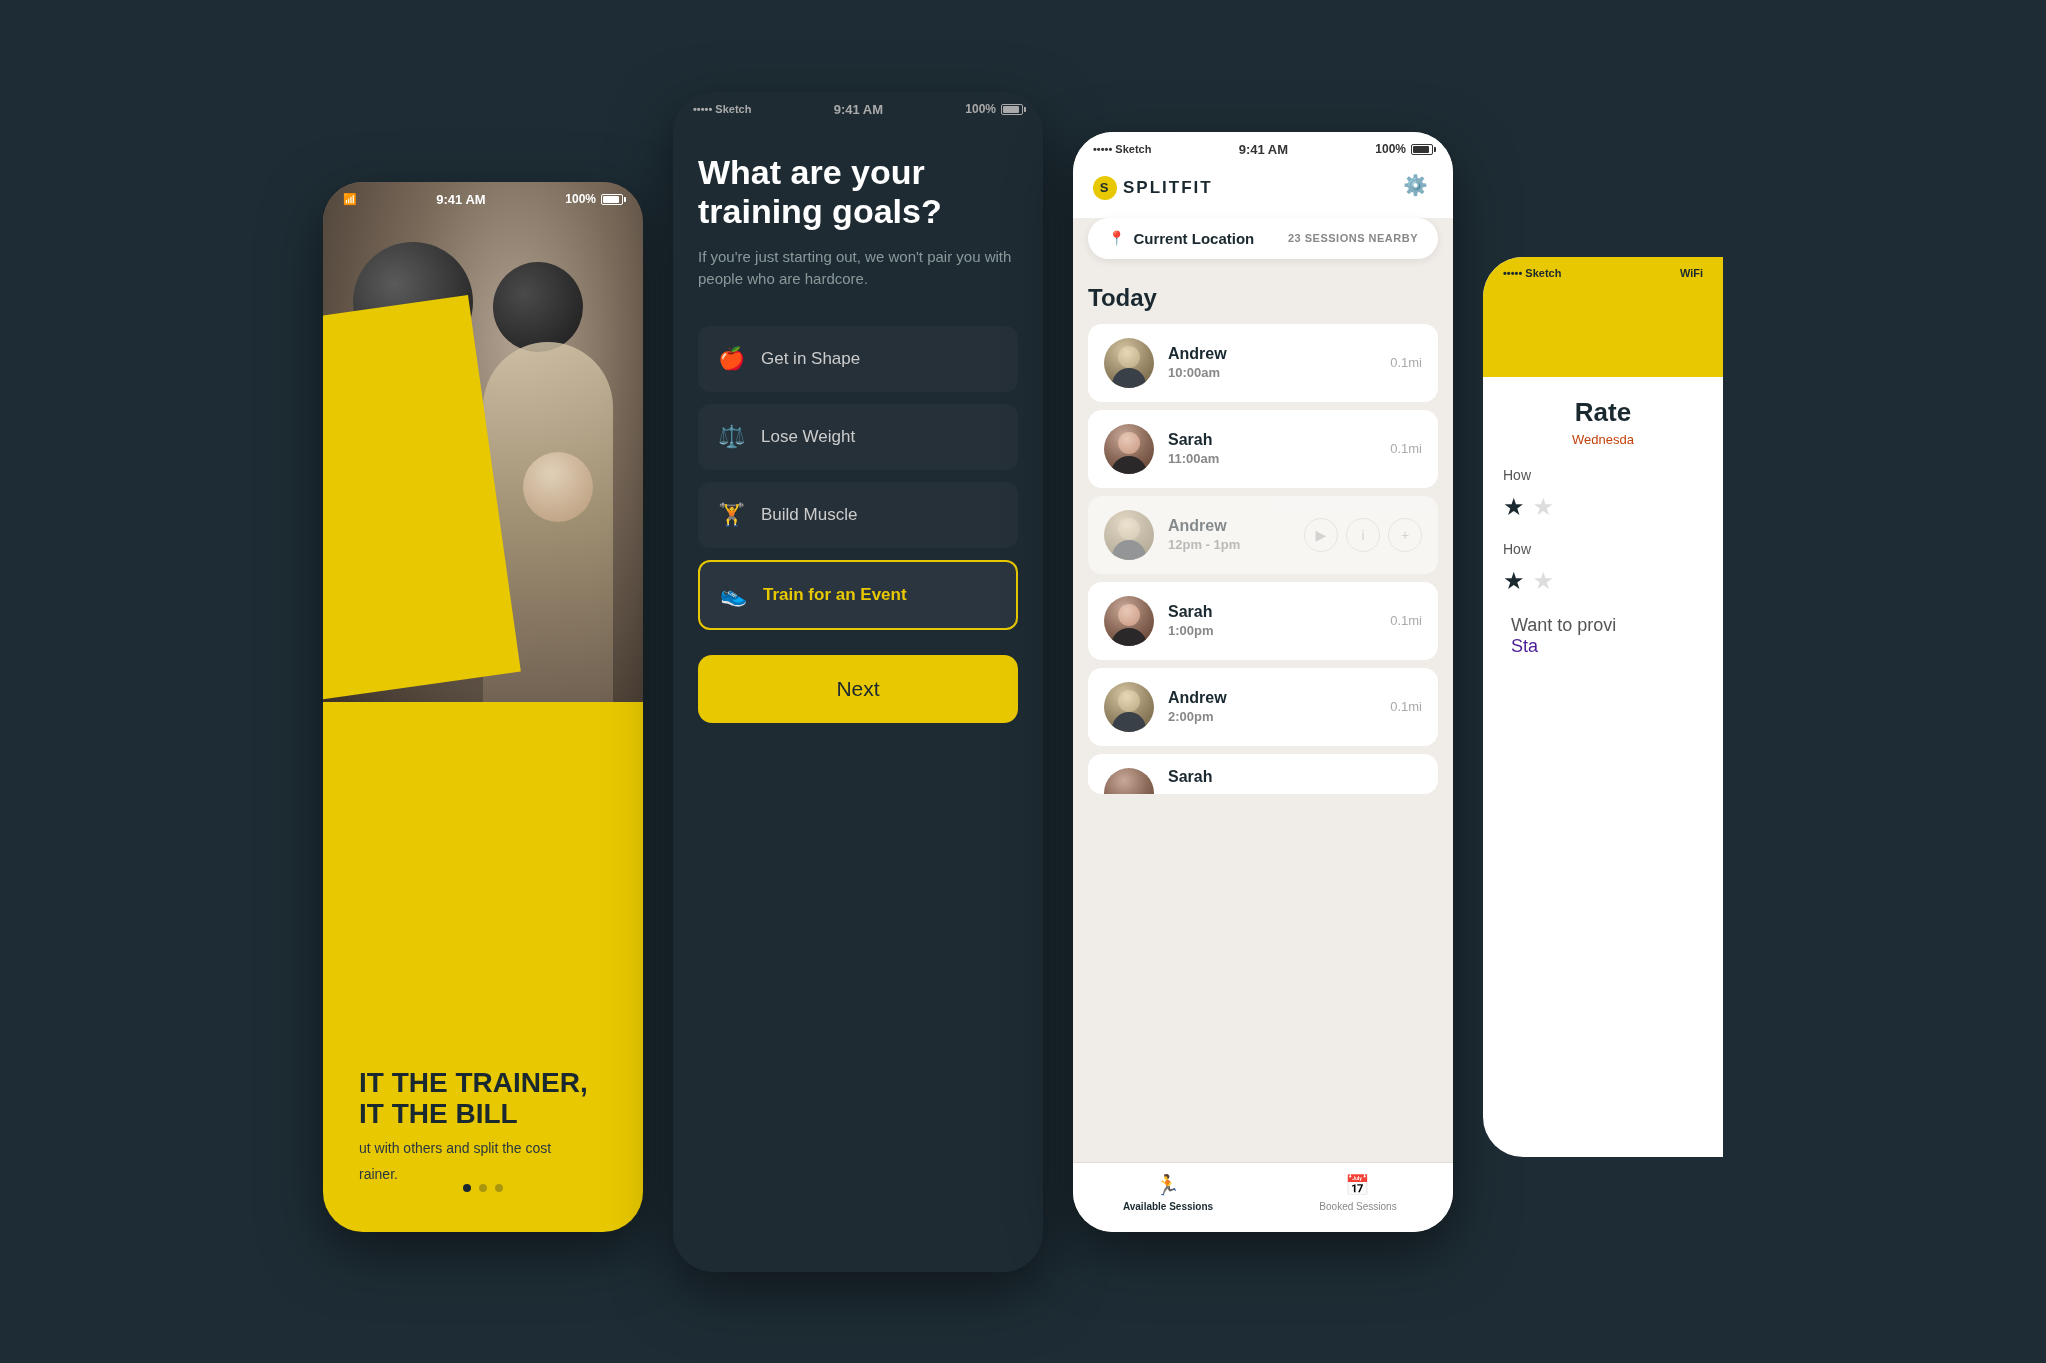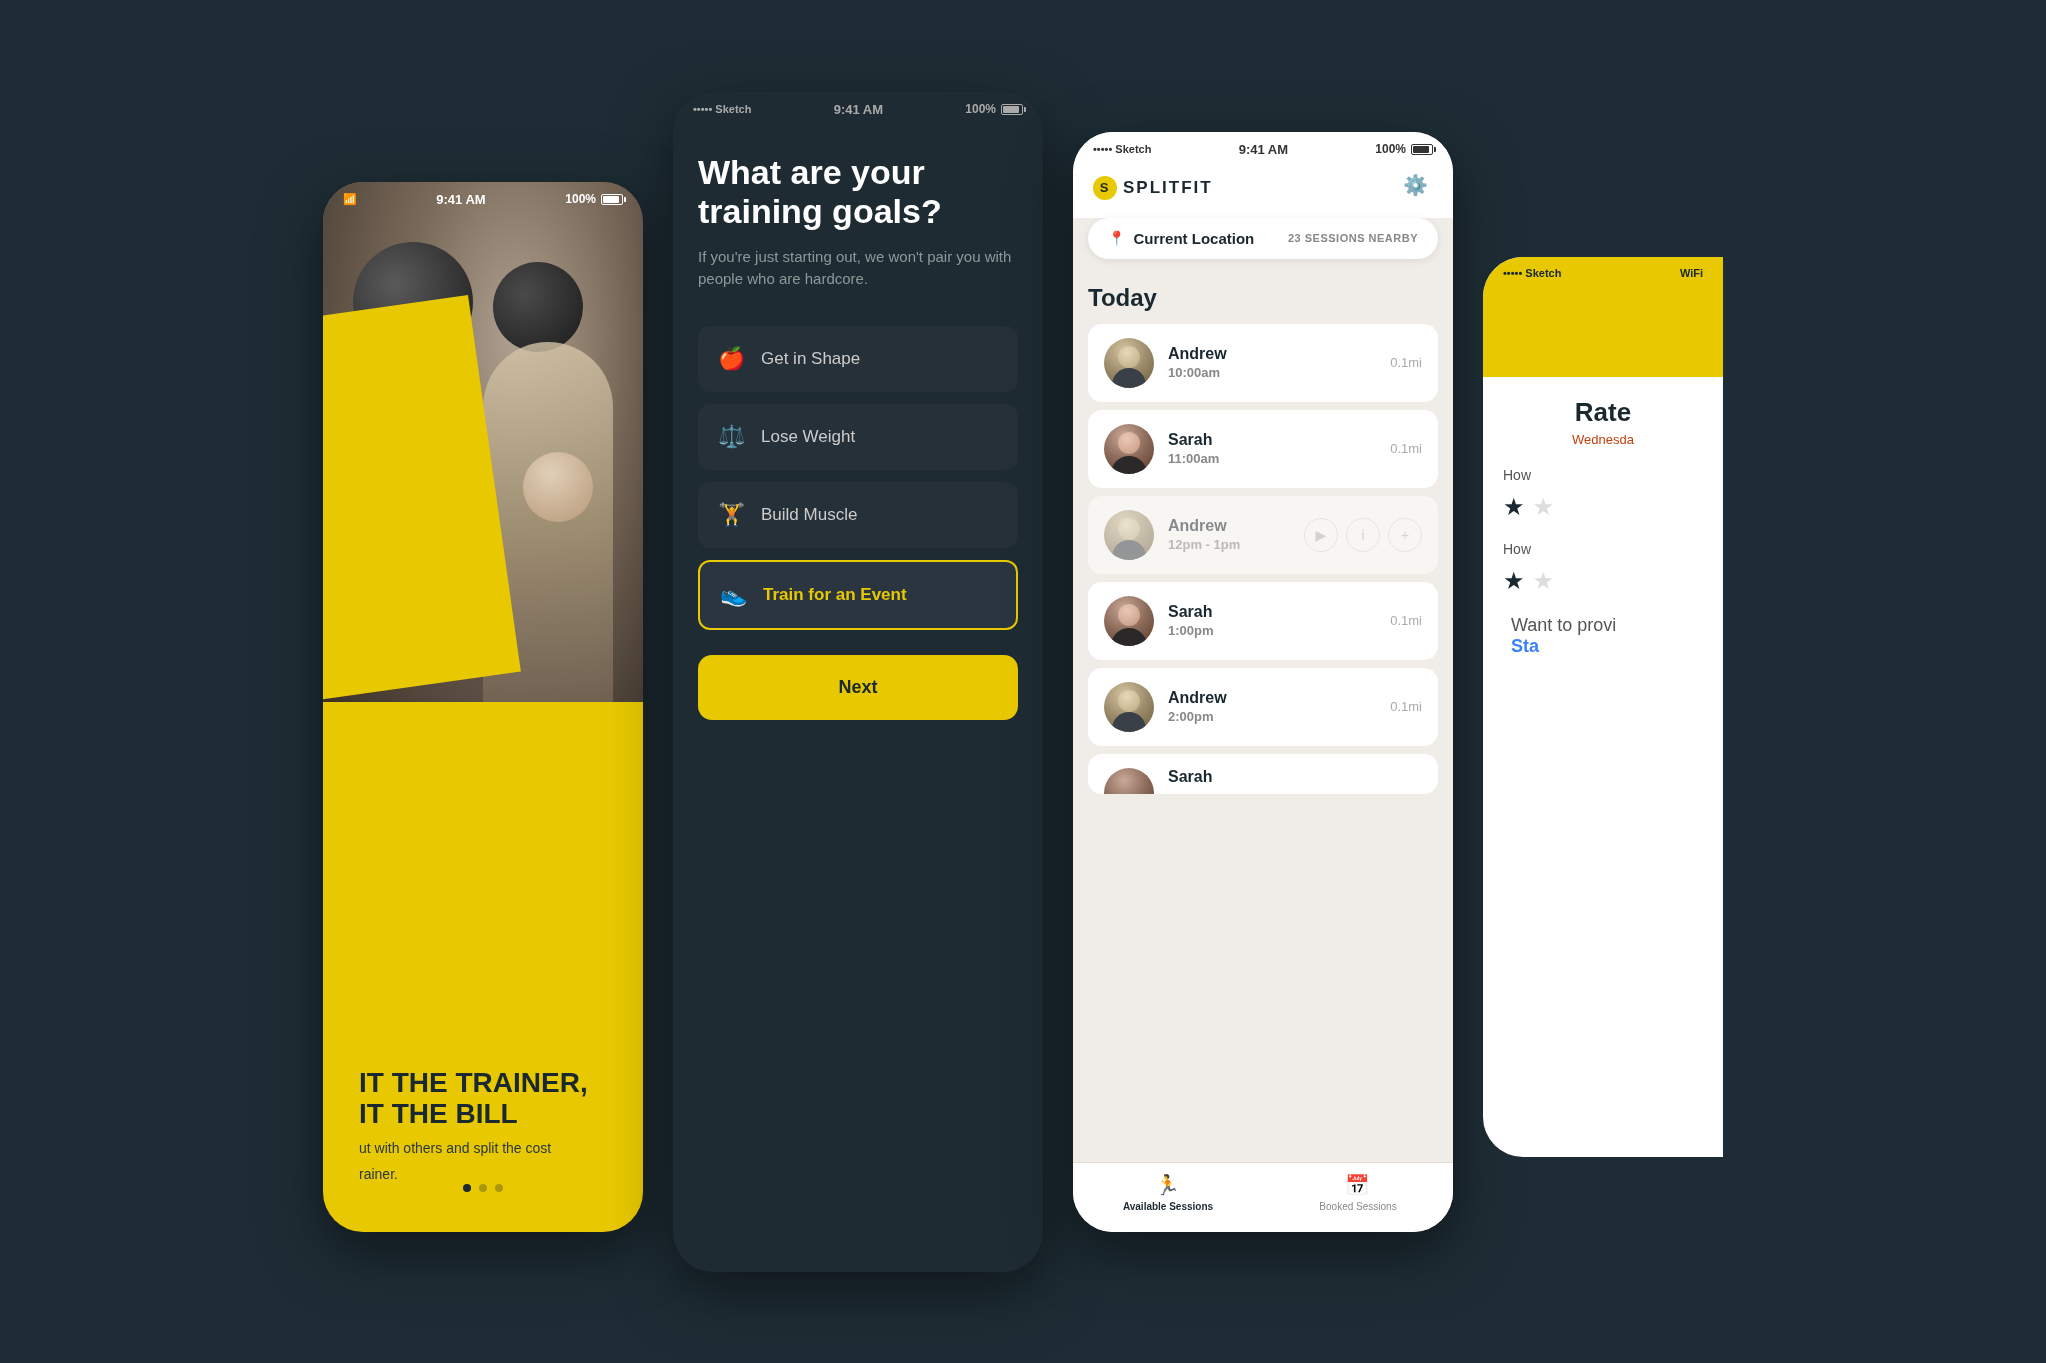--- a/index.html
+++ b/index.html
@@ -137,21 +137,21 @@
     .goal-option.selected .goal-label { color: #e8c800; font-weight: 600; }
     .next-btn {
       background: #e8c800;
       border-radius: 14px;
       padding: 22px;
       text-align: center;
       margin-top: 25px;
       cursor: pointer;
     }
     .next-btn span {
-      font-size: 18px; font-weight: 700; color: #1a2830;
+      font-size: 21px; font-weight: 400; color: #1a2830;
     }
 
     
     .phone3 {
       width: 380px;
       height: 1100px;
       background: #f0ede8;
     }
     .phone3 .status-bar { background: white; color: #333; }
     .phone3-header {
@@ -258,21 +258,21 @@
     }
     .phone4 .status-bar { background: transparent; color: #1a2830; position: absolute; top: 0; left: 0; right: 0; z-index: 10; }
     .phone4-content { padding: 20px; }
     .rate-title { font-size: 26px; font-weight: 800; color: #1a2830; text-align: center; }
     .rate-date { font-size: 13px; color: #c2410c; text-align: center; margin-top: 4px; }
     .rate-question { font-size: 14px; color: #555; margin: 20px 0 10px; }
     .stars-row { display: flex; gap: 8px; margin-bottom: 20px; }
     .star { font-size: 24px; color: #1a2830; }
     .star-outline { font-size: 24px; color: #ddd; }
     .want-provide { font-size: 18px; color: #555; margin-top: 15px; margin-left: 8px; }
-    .start-link { color: #3b82f6; font-weight: 700; }
+    .start-link { color: #4c1d95; font-weight: 400; }
   </style>
 </head>
 <body>
 
 <div class="phone phone1" style="position:relative; margin-top:50px; align-self: center;">
   <div class="status-bar">
     <span style="font-size:11px;">📶</span>
     <span class="time">9:41 AM</span>
     <div class="right">
       <span style="font-size:12px;">100%</span>

